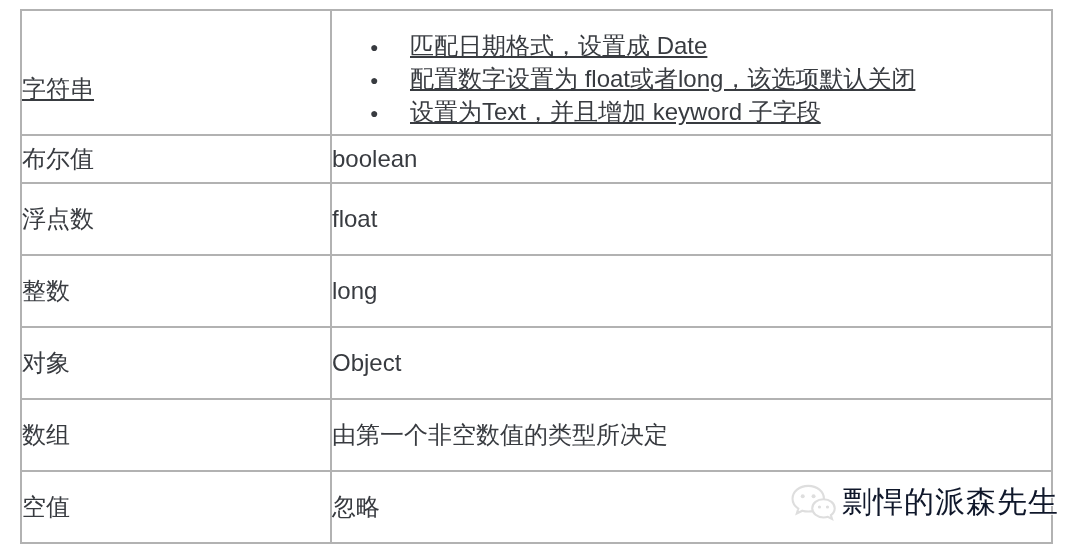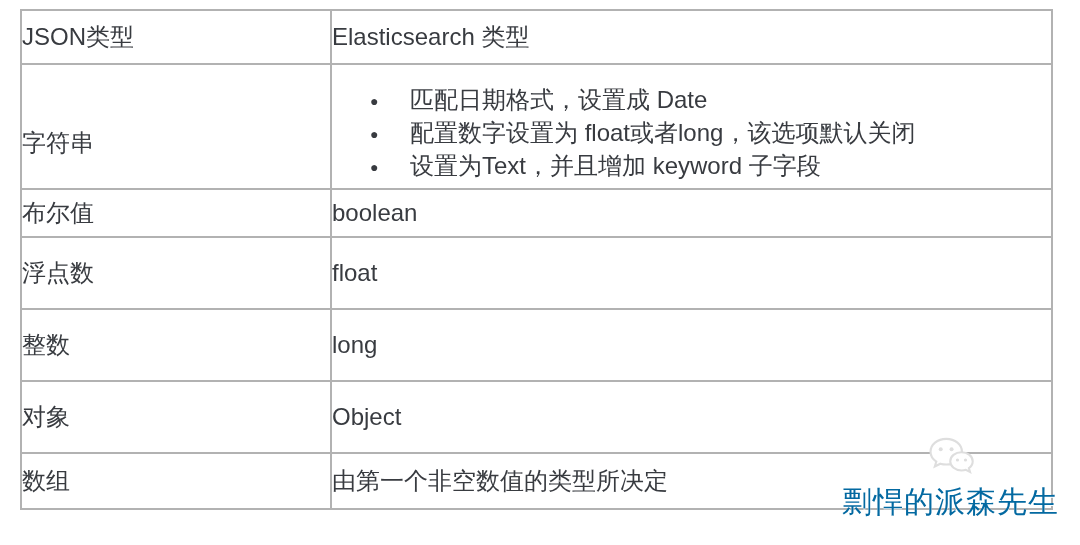--- a/index.html
+++ b/index.html
@@ -31,25 +31,25 @@
     vertical-align: middle;
     font-weight: normal;
     text-align: left;
     padding: 0;
   }
   .col-type  { width: 310px; }
   .cell-type    { padding-left: 12px; }
   .cell-mapping { padding-left: 15px; }
   .r-header  { height: 54px; }
   .r-tall    { height: 125px; }
-  .r-tall td { vertical-align: top; }
+  .r-tall td { vertical-align: top; text-decoration: underline; }
   .r-tall .cell-type { padding-top: 32px; }
   .r-std1    { height: 48px; }
   .r-std     { height: 72px; }
-  .r-mid     { height: 56px; }
+  .r-mid     { height: 72px; }
   ul.bullet-list {
     margin: 14px 0 0 0;
     padding: 0 0 0 38px;
     list-style: none;
   }
   ul.bullet-list li {
     line-height: 31px;
     white-space: nowrap;
   }
   ul.bullet-list li::before {
@@ -59,45 +59,40 @@
     width: 40px;
     vertical-align: 2px;
   }
   .watermark {
     position: absolute;
     right: 21px;
     bottom: 22px;
     display: flex;
     align-items: center;
     gap: 6px;
-    color: #0369a1;
+    color: #0f172a;
     font-size: 30px;
     letter-spacing: 1px;
     text-shadow: 0 1px 0 #ffffff;
     white-space: nowrap;
     pointer-events: none;
-    flex-direction: column;
   }
   .watermark svg { display: block; }
 </style>
 </head>
 <body>
 
 <div class="page">
 
   <table class="mapping-table">
     <colgroup>
       <col class="col-type">
       <col>
     </colgroup>
     <tbody>
-        <tr class="r-header">
-      <th class="cell-type">JSON类型</th>
-      <th class="cell-mapping">Elasticsearch 类型</th>
-    </tr>
 
     <tr class="r-tall">
       <td class="cell-type">字符串</td>
       <td class="cell-mapping">
         <ul class="bullet-list">
           <li>匹配日期格式，设置成 Date</li>
           <li>配置数字设置为 float或者long，该选项默认关闭</li>
           <li>设置为Text，并且增加 keyword 子字段</li>
         </ul>
       </td>
@@ -121,20 +116,24 @@
     <tr class="r-std">
       <td class="cell-type">对象</td>
       <td class="cell-mapping">Object</td>
     </tr>
 
     <tr class="r-mid">
       <td class="cell-type">数组</td>
       <td class="cell-mapping">由第一个非空数值的类型所决定</td>
     </tr>
 
+    <tr class="r-std">
+      <td class="cell-type">空值</td>
+      <td class="cell-mapping">忽略</td>
+    </tr>
   </tbody>
     </table>
 
   <div class="watermark">
     <span>
       <svg width="46" height="40" viewBox="0 0 48 42" fill="none">
 
         <path d="M19 3 C9.6 3 2.5 9 2.5 16.5 C2.5 20.8 4.9 24.4 8.6 26.8 L7 32 L12.8 29.1 C14.7 29.7 16.8 30 19 30 C28.4 30 35.5 24 35.5 16.5 C35.5 9 28.4 3 19 3 Z" stroke="#dedede" stroke-width="2.2" fill="#ffffff"></path>
         <circle cx="13.2" cy="13.8" r="2.1" fill="#dedede"></circle>
         <circle cx="24.6" cy="13.8" r="2.1" fill="#dedede"></circle>

